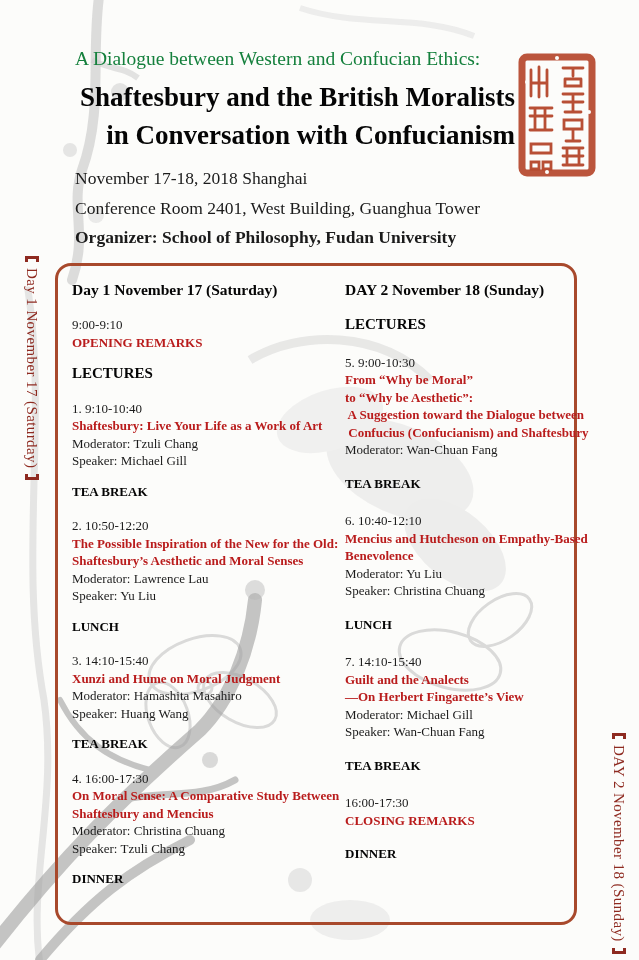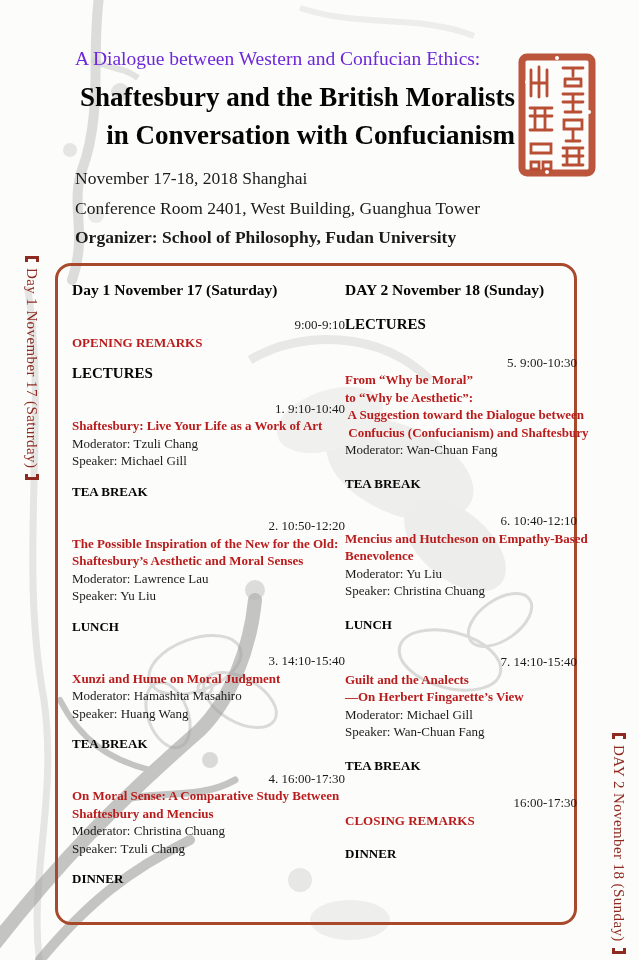--- a/index.html
+++ b/index.html
@@ -5,21 +5,21 @@
   html,body{margin:0;padding:0;background:#ffffff;}
   .poster{
     position:relative;width:639px;height:960px;overflow:hidden;
     background:#fcfcfa;color:#1b1b1b;
     font-family:"Liberation Serif","DejaVu Serif",serif;
   }
   .bg-art{position:absolute;left:0;top:0;width:639px;height:960px;z-index:0;pointer-events:none;}
 
   
   .header{position:absolute;left:75px;top:46px;z-index:2;width:440px;}
-  .subtitle{font-size:19.5px;line-height:26px;color:#6d28d9;}
+  .subtitle{font-size:19.5px;line-height:26px;color:#15803d;}
   .title{font-size:27px;font-weight:bold;line-height:38px;margin-top:6px;color:#050505;text-align:right;}
   .meta{font-size:17.5px;line-height:29.5px;margin-top:10px;}
   .organizer{font-weight:bold;}
 
   
   .seal{position:absolute;left:517px;top:52px;width:80px;height:126px;z-index:2;}
 
   
   .side-label{
     position:absolute;z-index:3;color:#8e2a20;font-size:15px;line-height:18px;
@@ -36,21 +36,21 @@
   .program-box{
     position:absolute;left:55px;top:263px;width:522px;height:662px;z-index:1;
     border:3px solid #a8492c;border-radius:16px;box-sizing:border-box;
     display:flex;padding:15px 0 0 14px;background:transparent;
   }
   .col{flex:none;}
   .col-left{width:273px;}
   .col-right{width:232px;}
   .day-header{font-size:15.5px;font-weight:bold;color:#050505;white-space:nowrap;}
   .line{font-size:13px;line-height:17.5px;white-space:pre;}
-  .t-time{margin-top:17px;text-align:right;}
+  .t-time{margin-top:17px;}
   .t-title{font-weight:bold;color:#b91c1c;}
   .t-person{}
   .t-break{font-weight:bold;color:#050505;margin-top:13px;margin-bottom:4px;}
   .t-heading{font-weight:bold;color:#050505;font-size:15px;margin:14px 0;}
   .col-right .t-time{margin-top:20px;}
   .col-right .t-break{margin-top:16px;}
   .col-right .t-heading{margin-top:17px;margin-bottom:10px;}
 </style>
 </head>
 <body>

